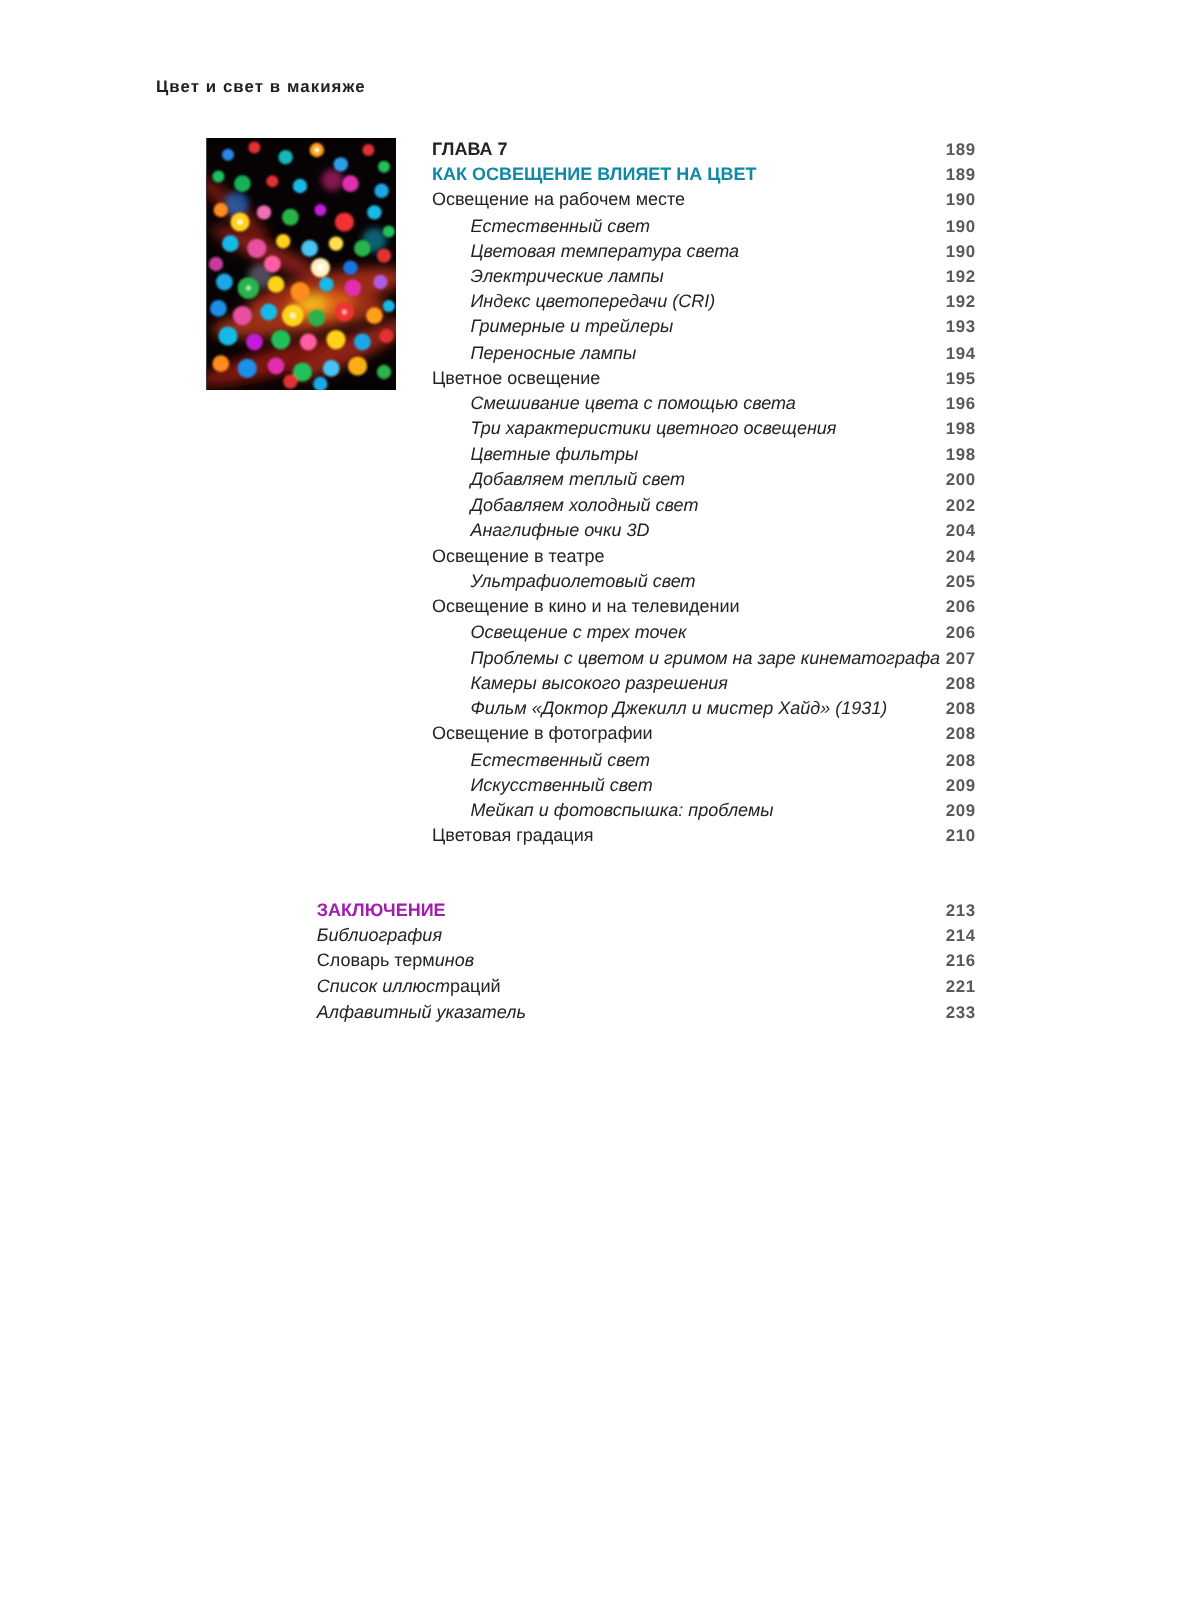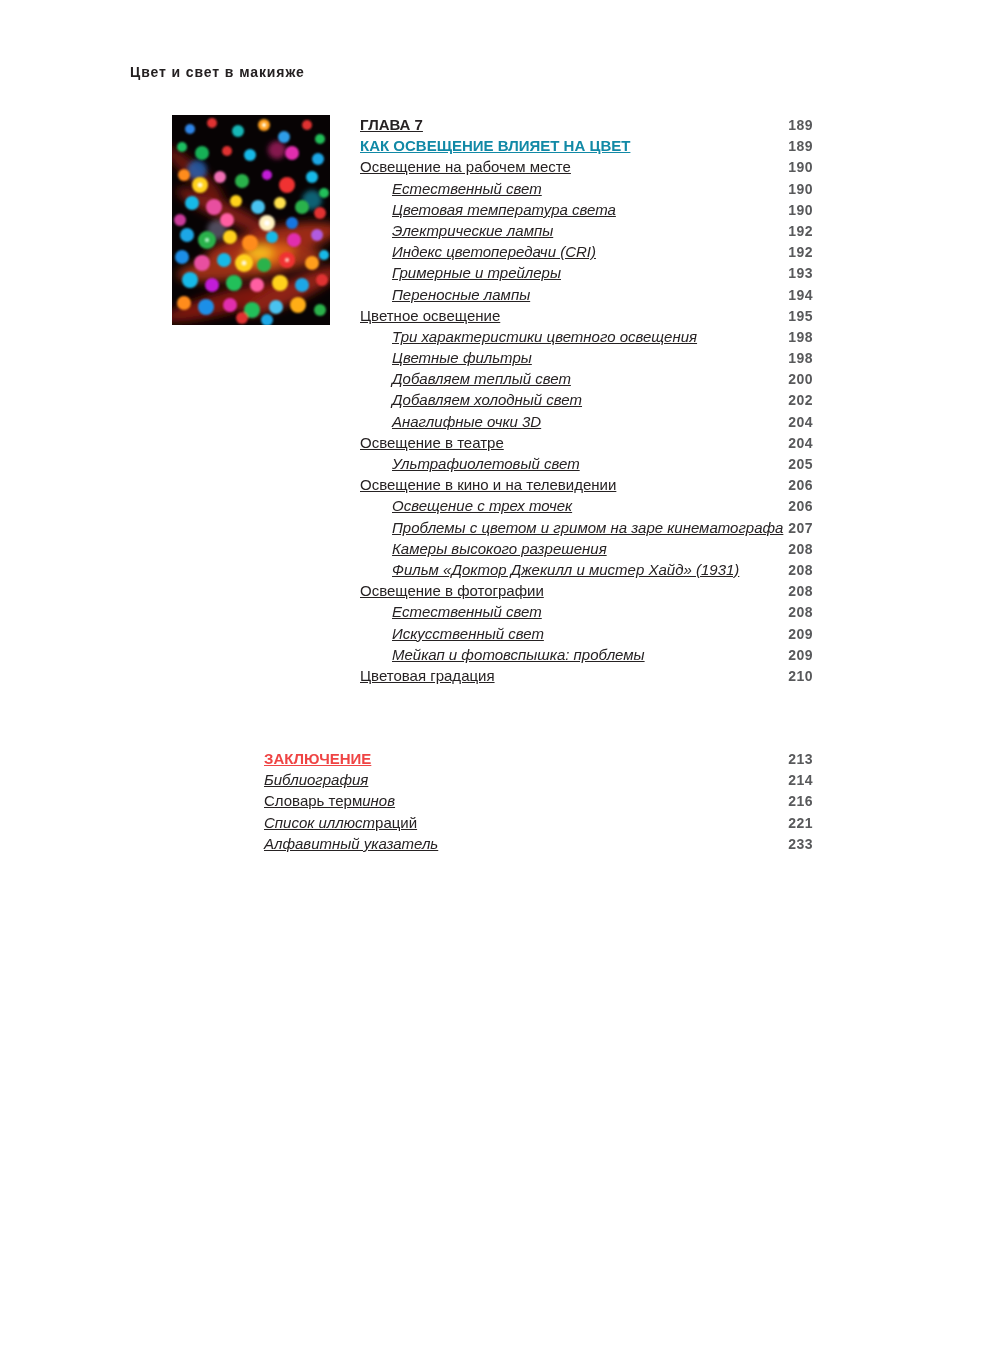--- a/index.html
+++ b/index.html
@@ -25,25 +25,25 @@
   }
   .photo svg { display:block; width:158px; height:210px; }
   .toc-block { position:absolute; }
   .chapter-toc { left:360px; top:114px;  width:453px; }
   .end-toc     { left:264px; top:748px;  width:549px; }
   .toc-row {
     display:flex; justify-content:space-between; align-items:baseline;
     height:21.2px; line-height:21.2px;
     font-size:15px;
   }
-  .toc-label { color:#262223; white-space:nowrap;text-decoration:underline; }
+  .toc-label { color:#262223; white-space:nowrap; }
   .toc-page  { color:#58595b; font-weight:700; font-size:14px; letter-spacing:0.5px; }
   .toc-row.chapter-label .toc-label { font-weight:700; }
   .toc-row.chapter-title .toc-label { font-weight:700; color:#1189a6; }
-  .toc-row.end-heading   .toc-label { font-weight:700; color:#ef4444; }
+  .toc-row.end-heading   .toc-label { font-weight:700; color:#a21caf; }
   .toc-row.sub .toc-label { padding-left:32px; font-style:italic; }
   .toc-label .it { font-style:italic; }
 </style>
 </head>
 <body>
 
 <div class="page">
 
   <div class="running-head">Цвет и свет в макияже</div>
 
@@ -192,20 +192,24 @@
       </div>
       <div class="toc-row sub">
         <span class="toc-label"><span>Переносные лампы</span></span>
         <span class="toc-page">194</span>
       </div>
       <div class="toc-row section">
         <span class="toc-label"><span>Цветное освещение</span></span>
         <span class="toc-page">195</span>
       </div>
       <div class="toc-row sub">
+        <span class="toc-label"><span>Смешивание цвета с помощью света</span></span>
+        <span class="toc-page">196</span>
+      </div>
+      <div class="toc-row sub">
         <span class="toc-label"><span>Три характеристики цветного освещения</span></span>
         <span class="toc-page">198</span>
       </div>
       <div class="toc-row sub">
         <span class="toc-label"><span>Цветные фильтры</span></span>
         <span class="toc-page">198</span>
       </div>
       <div class="toc-row sub">
         <span class="toc-label"><span>Добавляем теплый свет</span></span>
         <span class="toc-page">200</span>

